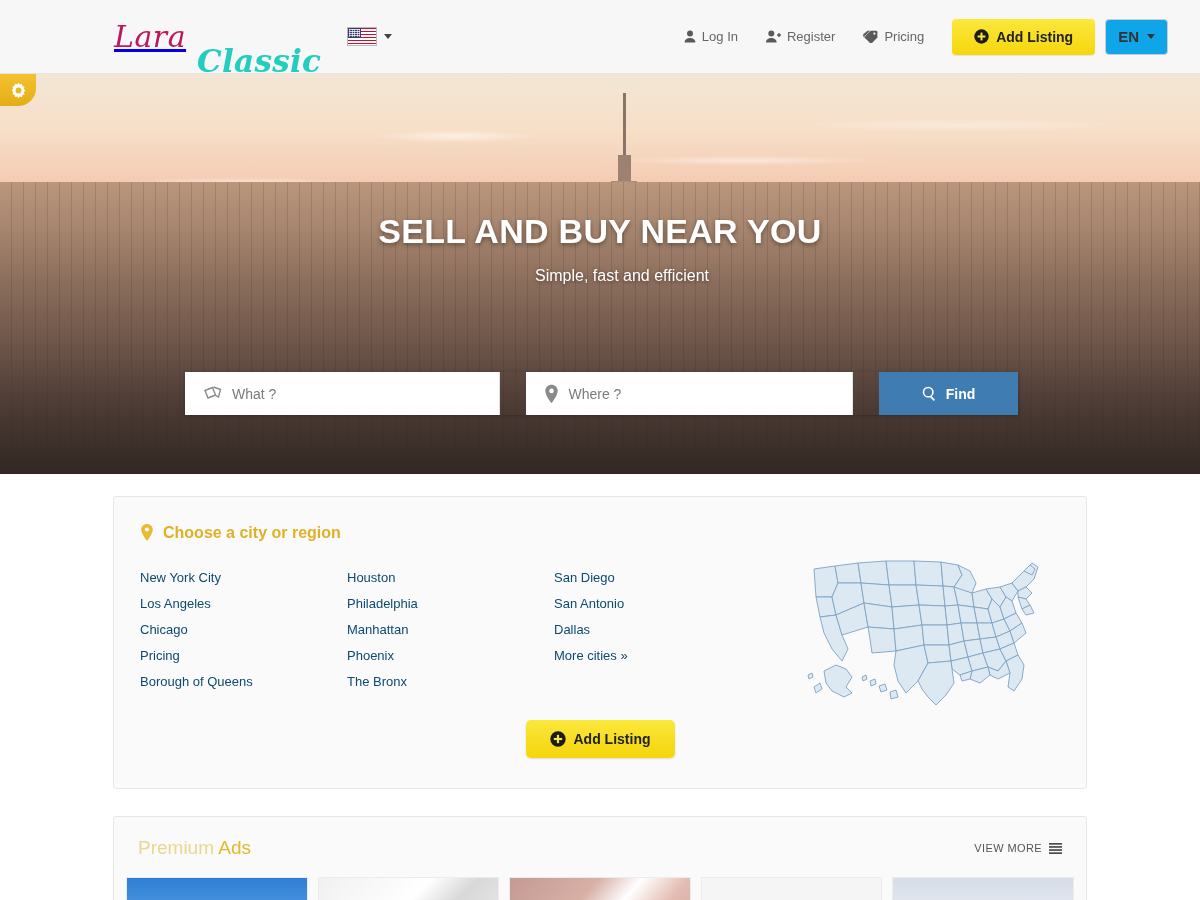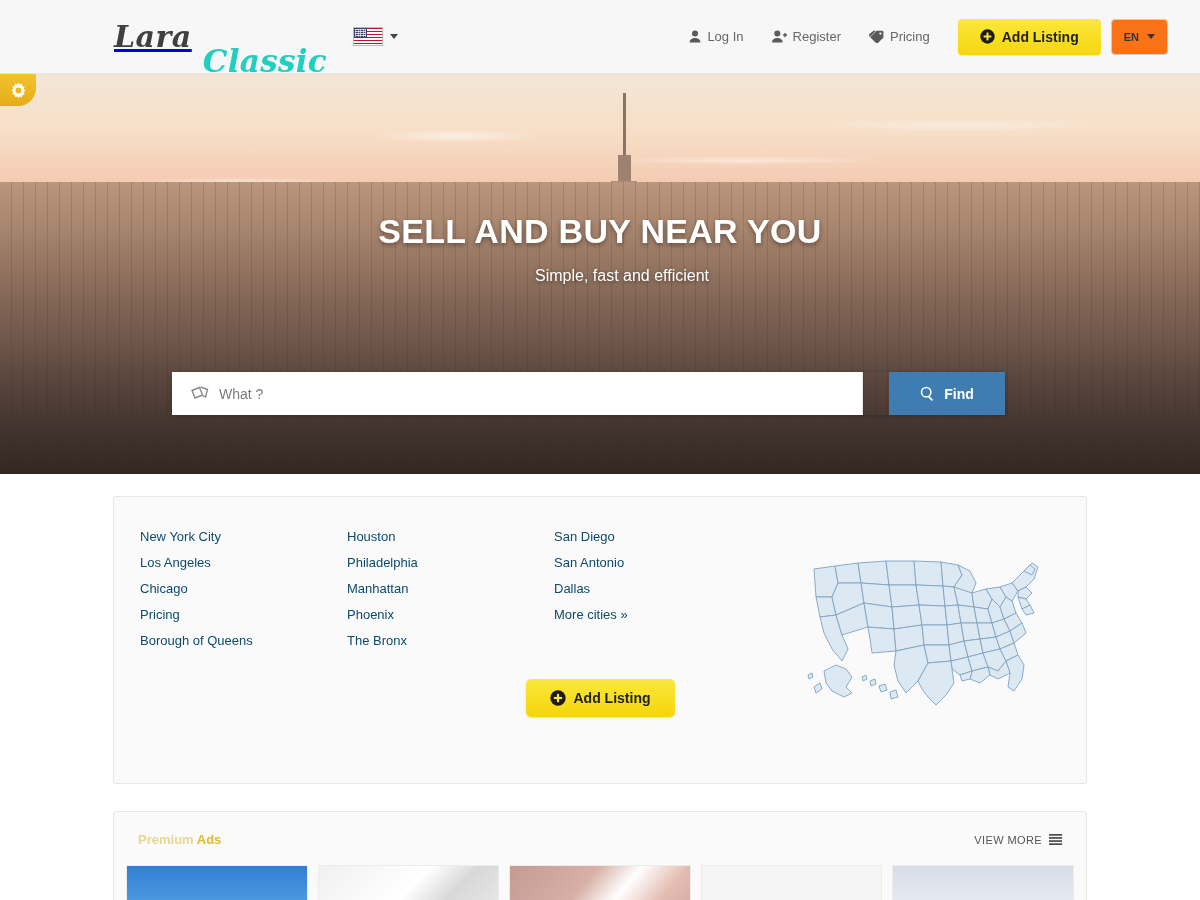--- a/index.html
+++ b/index.html
@@ -16,22 +16,22 @@
     position: relative;
     height: 74px;
     background: #f7f7f7;
     border-bottom: 1px solid #e4e4e4;
     display: flex; align-items: center;
     padding: 0 32px 0 0;
   }
   .brand { display: flex; align-items: center; margin-left: 114px; }
   .brand-lara {
     font-family: "DejaVu Serif", serif;
-    font-style: italic; font-weight: 700;
-    font-size: 30px; color: #404040; letter-spacing: .5px;
+    font-style: italic; font-weight: 400;
+    font-size: 30px; color: #be185d; letter-spacing: .5px;
   }
   .brand-classic {
     font-family: "DejaVu Serif", serif;
     font-style: italic; font-weight: 700;
     font-size: 31px; color: #22cec0; margin-left: 11px; letter-spacing: .3px; margin-top: 48px;
   }
   .flag-wrap { display: flex; align-items: center; margin-left: 26px; cursor: pointer; }
   .flag { width: 30px; height: 19px; position: relative; overflow: hidden;
           border: 1px solid #b9b9b9; background: #ffffff; }
   .flag .stripes { position:absolute; inset:0;
@@ -55,23 +55,23 @@
 
   .btn-add {
     display:flex; align-items:center; justify-content:center; gap:7px;
     background: linear-gradient(180deg,#fbe83c 0%, #f6d60d 100%);
     color:#222; font-size:14px; font-weight:700;
     height: 36px; padding: 0 22px; border: none; border-radius: 4px;
     margin-left: 14px; cursor:pointer; box-shadow: 0 1px 1px rgba(0,0,0,.08);
   }
   .btn-lang {
     display:flex; align-items:center; gap:8px;
-    background:#f97316; border:1px solid #ccc; border-radius:4px;
+    background:#0ea5e9; border:1px solid #ccc; border-radius:4px;
     height: 36px; padding: 0 12px; margin-left: 10px;
-    font-size:11px; font-weight:700; color:#333; cursor:pointer;
+    font-size:15px; font-weight:700; color:#333; cursor:pointer;
   }
   .btn-lang .caret { border-top-color:#333; margin-left:0; }
 
   
   .settings-tab {
     position:absolute; left:0; top:74px; width:36px; height:32px;
     background: linear-gradient(180deg,#f2c230 0%, #e5ad14 100%);
     border-radius: 0 0 18px 0;
     display:flex; align-items:center; justify-content:center;
     cursor:pointer; z-index: 20;
@@ -141,34 +141,34 @@
     font-weight: 700; font-size: 34px; color:#fff; letter-spacing: .3px;
     text-shadow: 0 2px 5px rgba(0,0,0,.4);
   }
   .hero-sub {
     margin-top: 16px; font-size: 16px; color:#fff; font-weight:400;
     text-shadow: 0 1px 4px rgba(0,0,0,.45);
     padding-left: 44px;
   }
   
   .searchbar {
-    position:absolute; left:172px; top:298px; width:833px; height:43px;
+    position:absolute; left:185px; top:298px; width:833px; height:43px;
     display:flex; z-index:7; box-shadow:0 1px 4px rgba(0,0,0,.25);gap:26px;
   }
   .sb-field {
     flex:1; background:#fff; display:flex; align-items:center; gap:9px;
     padding: 0 18px; border-right:1px solid #e4e4e4;
   }
   .sb-field input {
     border:none; outline:none; flex:1; font-size:14px; color:#555;
     font-family:"Liberation Sans", sans-serif; background:transparent;
   }
   .sb-field input::placeholder { color:#7b7b7b; }
   .sb-btn {
-    width:116px; background:#3e7cb1; color:#fff;
+    width:139px; background:#3e7cb1; color:#fff;
     display:flex; align-items:center; justify-content:center; gap:9px;
     font-size:14px; font-weight:700; cursor:pointer; border:none;
     font-family:"Liberation Sans", sans-serif;
   }
 
   
   .wrap { width: 1200px; padding: 0 113px; }
   .card {
     background:#fafafa; border:1px solid #e7e7e7; border-radius:3px;
   }
@@ -192,21 +192,21 @@
     color:#222; font-size:14px; font-weight:700;
     height: 38px; padding: 0 24px; border:none; border-radius:5px; cursor:pointer;
     box-shadow: 0 1px 2px rgba(0,0,0,.12);
   }
 
   .card-premium { margin-top: 27px; padding: 0; overflow:hidden; }
   .premium-head {
     display:flex; align-items:center; justify-content:space-between;
     padding: 20px 24px 18px;
   }
-  .premium-title { font-size:13px; font-weight:700; }
+  .premium-title { font-size:19px; font-weight:400; }
   .premium-title .p1 { color:#e8d88d; }
   .premium-title .p2 { color:#e3b92c; }
   .view-more {
     display:flex; align-items:center; gap:7px;
     font-size:11px; color:#555; letter-spacing:.4px; cursor:pointer; text-decoration:none;
   }
   .premium-grid {
     display:flex; gap:10px; padding: 0 12px;
   }
   .ad-card {
@@ -334,40 +334,54 @@
     </div>
 
     <div class="searchbar">
       <div class="sb-field">
         <svg width="20" height="18" viewBox="0 0 20 18">
           <path d="M2 5.5 L9.5 2.5 L12.5 10 L5 13z" fill="none" stroke="#8a8a8a" stroke-width="1.4"></path>
           <path d="M10.5 2 L17.5 4.5 L15.5 12 L12.8 10.6" fill="none" stroke="#8a8a8a" stroke-width="1.4"></path>
         </svg>
         <input type="text" value="" placeholder="What ?" style="">
       </div>
+      <div class="sb-field" style="flex:1.04">
+        <svg width="15" height="20" viewBox="0 0 15 20">
+          <path d="M7.5 0.8C4 0.8 1.3 3.5 1.3 6.9c0 4.6 6.2 12.2 6.2 12.2s6.2-7.6 6.2-12.2c0-3.4-2.7-6.1-6.2-6.1z" fill="#8a8a8a"></path>
+          <circle cx="7.5" cy="6.9" r="2.3" fill="#ffffff"></circle>
+        </svg>
+        <input type="text" value="" placeholder="Where ?" style="">
+      </div>
       <button class="sb-btn">
         <svg width="15" height="15" viewBox="0 0 15 15">
           <circle cx="6.2" cy="6.2" r="4.7" fill="none" stroke="#fff" stroke-width="1.6"></circle>
           <rect x="9.3" y="10.1" width="5.2" height="1.7" fill="#fff" transform="rotate(45 9.3 10.1)"></rect>
         </svg>
         <span>Find</span>
       </button>
     </div>
   </div>
 
   <div class="settings-tab">
     <svg width="17" height="17" viewBox="0 0 20 20">
       <path fill="#ffffff" d="M10 0.8l1.5 2.2 2.6-.6.5 2.6 2.6.6-1 2.5 1.8 2-1.8 2 1 2.5-2.6.6-.5 2.6-2.6-.6L10 19.2l-1.5-2.2-2.6.6-.5-2.6-2.6-.6 1-2.5-1.8-2 1.8-2-1-2.5 2.6-.6.5-2.6 2.6.6z"></path>
       <circle cx="10" cy="10" r="3.5" fill="#efb71e"></circle>
     </svg>
   </div>
 
   <div class="wrap">
 
     <div class="card card-city">
+      <div class="card-title">
+        <svg width="14" height="19" viewBox="0 0 15 20">
+          <path d="M7.5 0.8C4 0.8 1.3 3.5 1.3 6.9c0 4.6 6.2 12.2 6.2 12.2s6.2-7.6 6.2-12.2c0-3.4-2.7-6.1-6.2-6.1z" fill="#e8b931"></path>
+          <circle cx="7.5" cy="6.9" r="2.3" fill="#fafafa"></circle>
+        </svg>
+        <span>Choose a city or region</span>
+      </div>
 
       <div class="city-cols">
         <div class="city-col">
           <a class="city-link" href="#">New York City</a>
           <a class="city-link" href="#">Los Angeles</a>
           <a class="city-link" href="#">Chicago</a>
           <a class="city-link" href="#">Pricing</a>
           <a class="city-link" href="#">Borough of Queens</a>
         </div>
         <div class="city-col">

